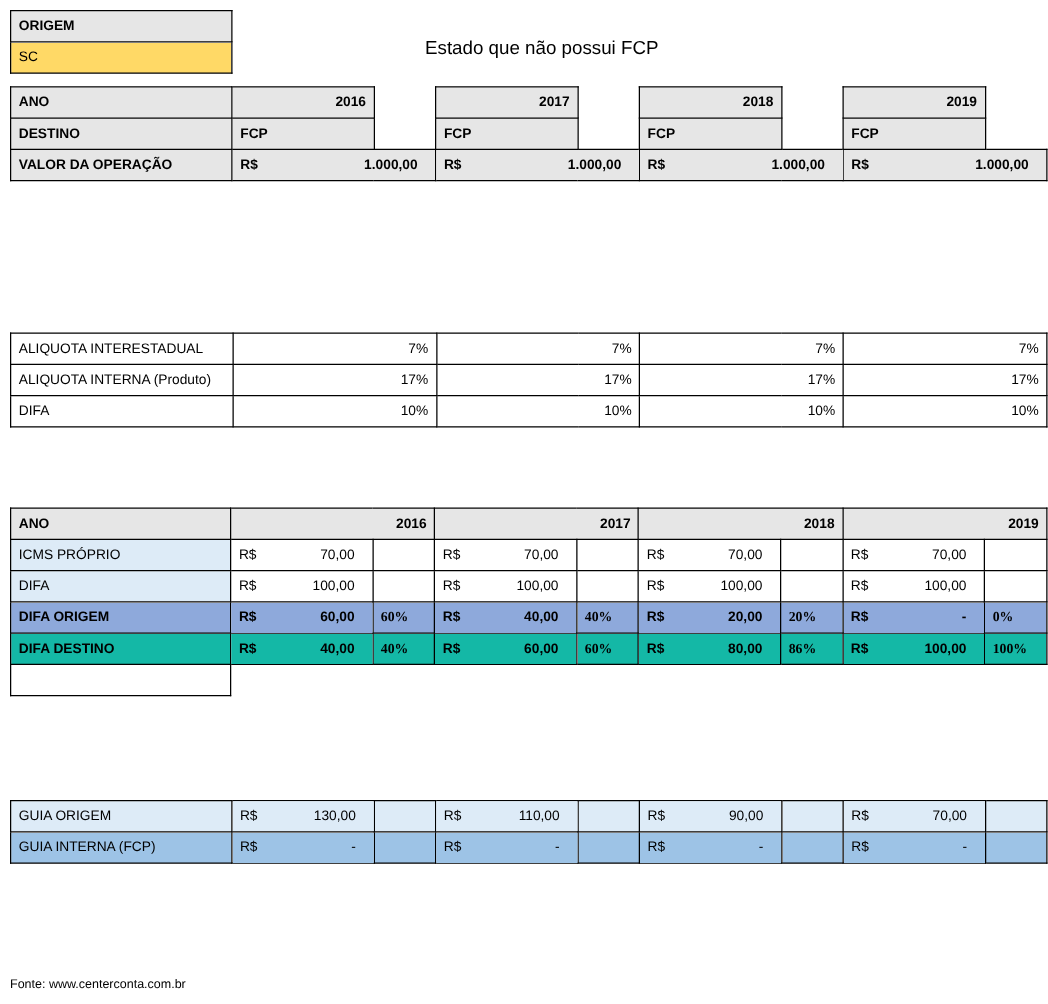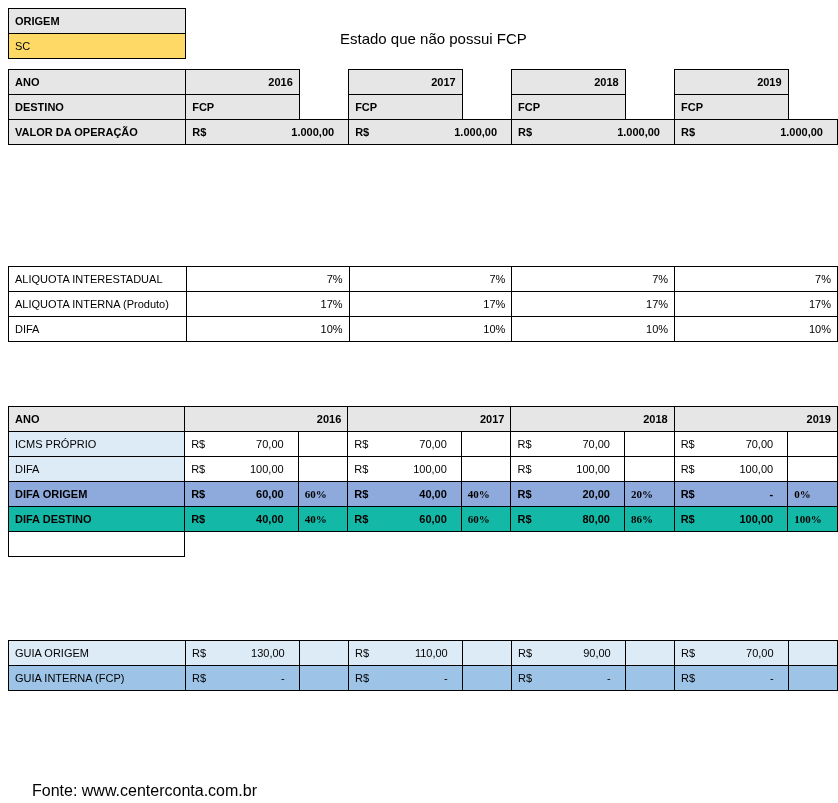--- a/index.html
+++ b/index.html
@@ -71,22 +71,21 @@
     position: absolute;
   }
   #block-top { left: 8px; top: 8px; }
   #block-aliq { left: 8px; top: 266px; }
   #block-calc { left: 8px; top: 406px; }
   #block-guia { left: 8px; top: 612px; margin-top: 28px; }
   .fonte {
     position: absolute;
     left: 8px;
     top: 782px;
-    font-size: 16px;
-    margin-left: 24px;
+    font-size: 10px;
   }
   .spacer-row td { border: none; height: 10px; }
 </style>
 </head>
 <body>
 
 <div class="sheet">
 
   <div class="title">Estado que não possui FCP</div>
 

